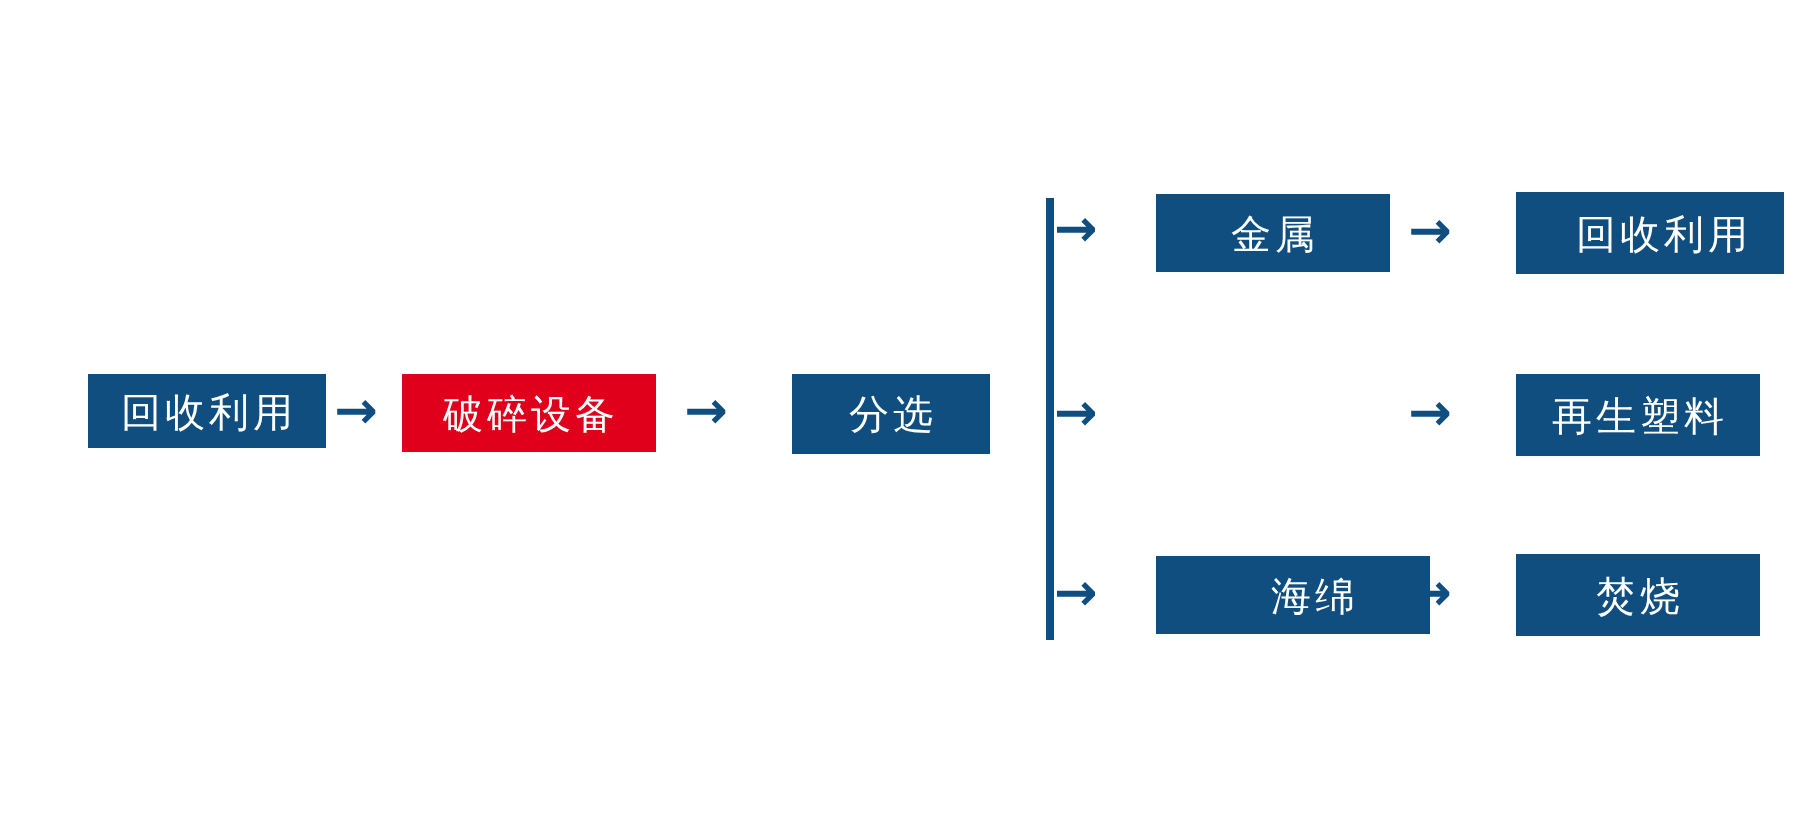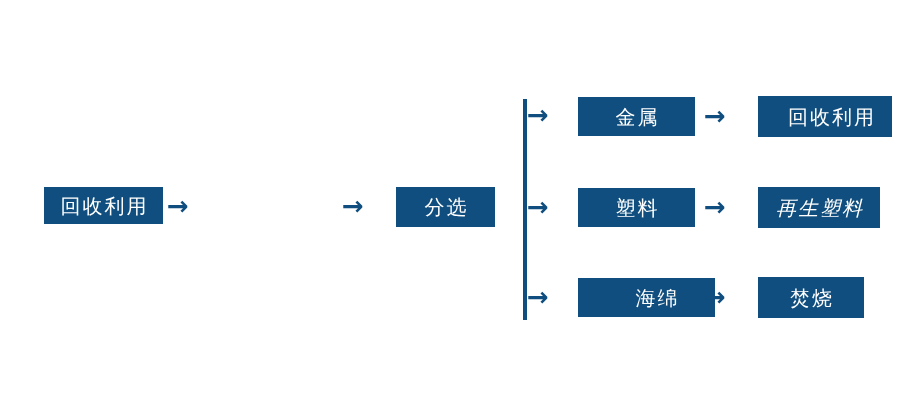--- a/index.html
+++ b/index.html
@@ -68,20 +68,23 @@
 <body>
 
 <div id="canvas">
 
   <div class="node blue" style="left:32px; top:187px; width:119px; height:37px;">
     <span>回收利用</span>
   </div>
 
   <div class="arrow" style="left:163px; top:192px; width:30px; height:28px;">→</div>
 
+  <div class="node red" style="left:201px; top:187px; width:127px; height:39px;">
+    <span>破碎设备</span>
+  </div>
 
   <div class="arrow" style="left:338px; top:192px; width:30px; height:28px;">→</div>
 
   <div class="node blue" style="left:384px; top:187px; width:99px; height:40px;">
     <span>分选</span>
   </div>
 
   <div class="bus" style="left:0; top:0; width:900px; height:411px; pointer-events:none;">
     <div class="bus-line" style="left:523px; top:99px; width:4px; height:221px;"></div>
   </div>
@@ -95,33 +98,30 @@
   <div class="node blue" style="left:566px; top:97px; width:117px; height:39px;">
     <span>金属</span>
   </div>
 
   <div class="arrow" style="left:700px; top:102px; width:30px; height:28px;">→</div>
 
   <div class="node blue" style="left:746px; top:96px; width:122px; height:41px;padding-left:12px;">
     <span>回收利用</span>
   </div>
 
-  <div class="node blue" style="left:566px; top:188px; width:117px; height:39px;">
-    <span>塑料</span>
-  </div>
 
   <div class="arrow" style="left:700px; top:193px; width:30px; height:28px;">→</div>
 
-  <div class="node blue" style="left:746px; top:187px; width:122px; height:41px;font-style:italic;">
+  <div class="node blue" style="left:746px; top:187px; width:122px; height:41px;">
     <span>再生塑料</span>
   </div>
 
   <div class="node blue" style="left:566px; top:278px; width:117px; height:39px;padding-left:20px;">
     <span>海绵</span>
   </div>
 
   <div class="arrow" style="left:700px; top:283px; width:30px; height:28px;">→</div>
 
-  <div class="node blue" style="left:746px; top:277px; width:106px; height:41px;justify-content:center;">
+  <div class="node blue" style="left:746px; top:277px; width:122px; height:41px;justify-content:center;">
     <span>焚烧</span>
   </div>
 
 </div>
 
 </body></html>

